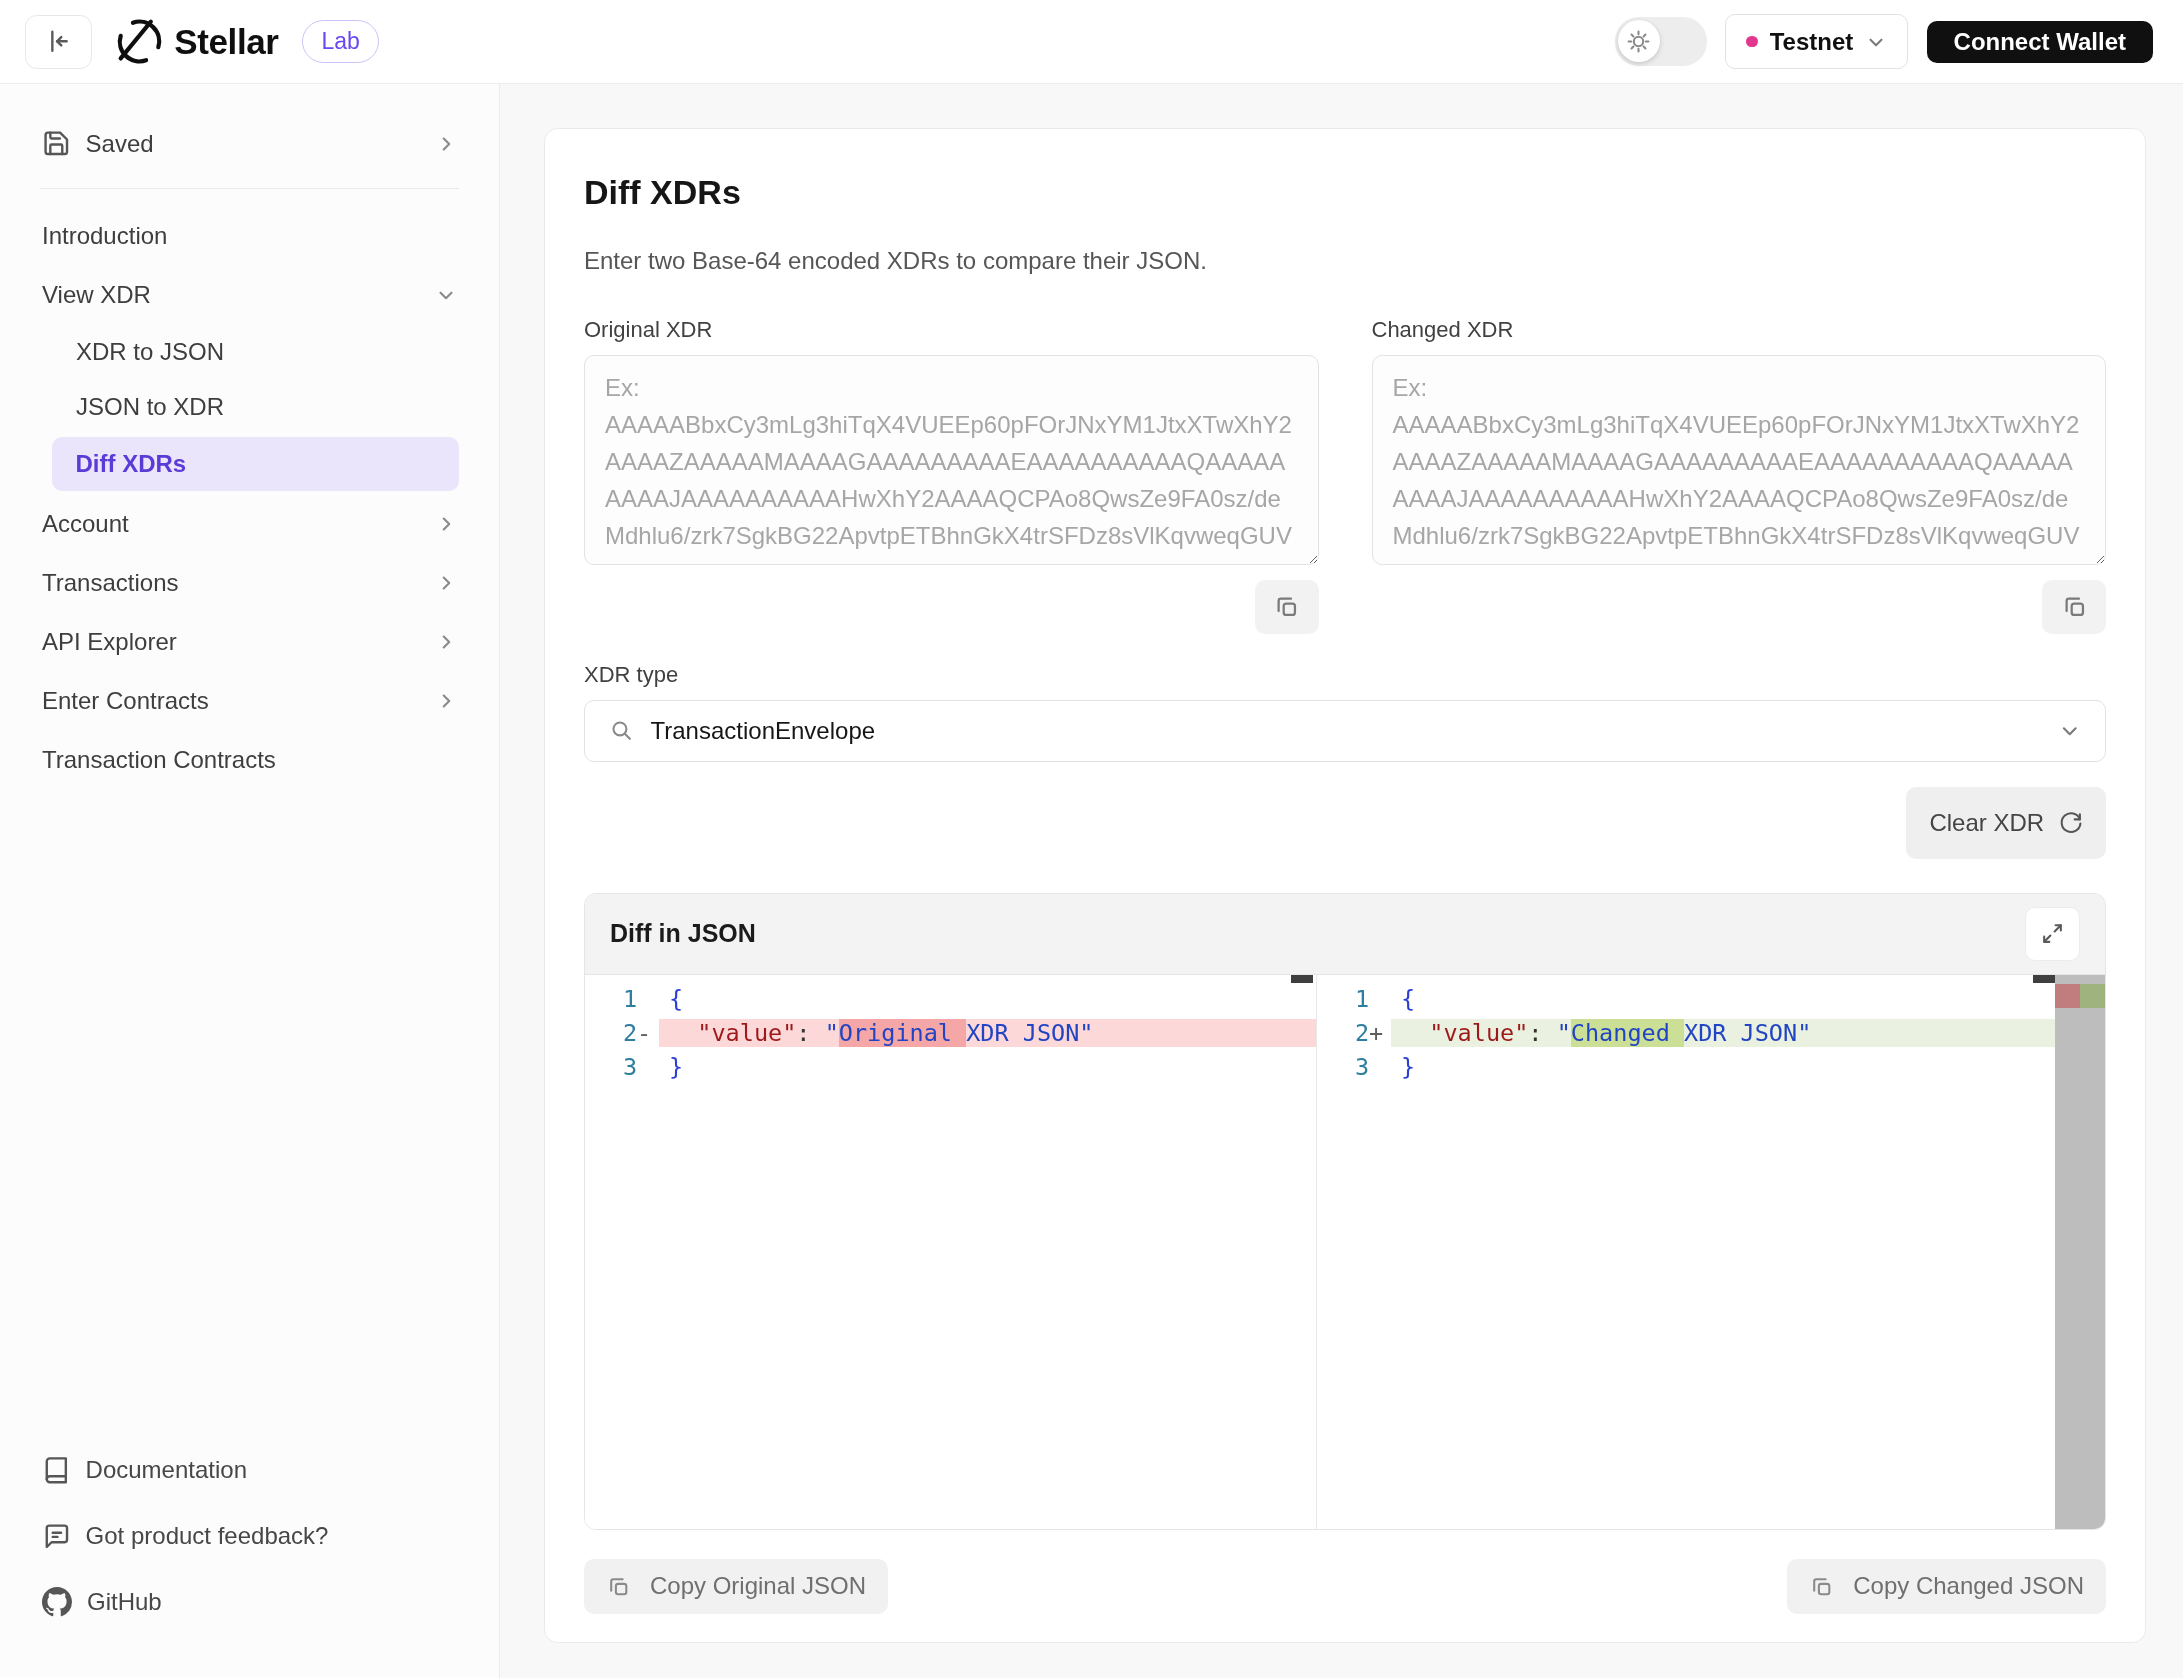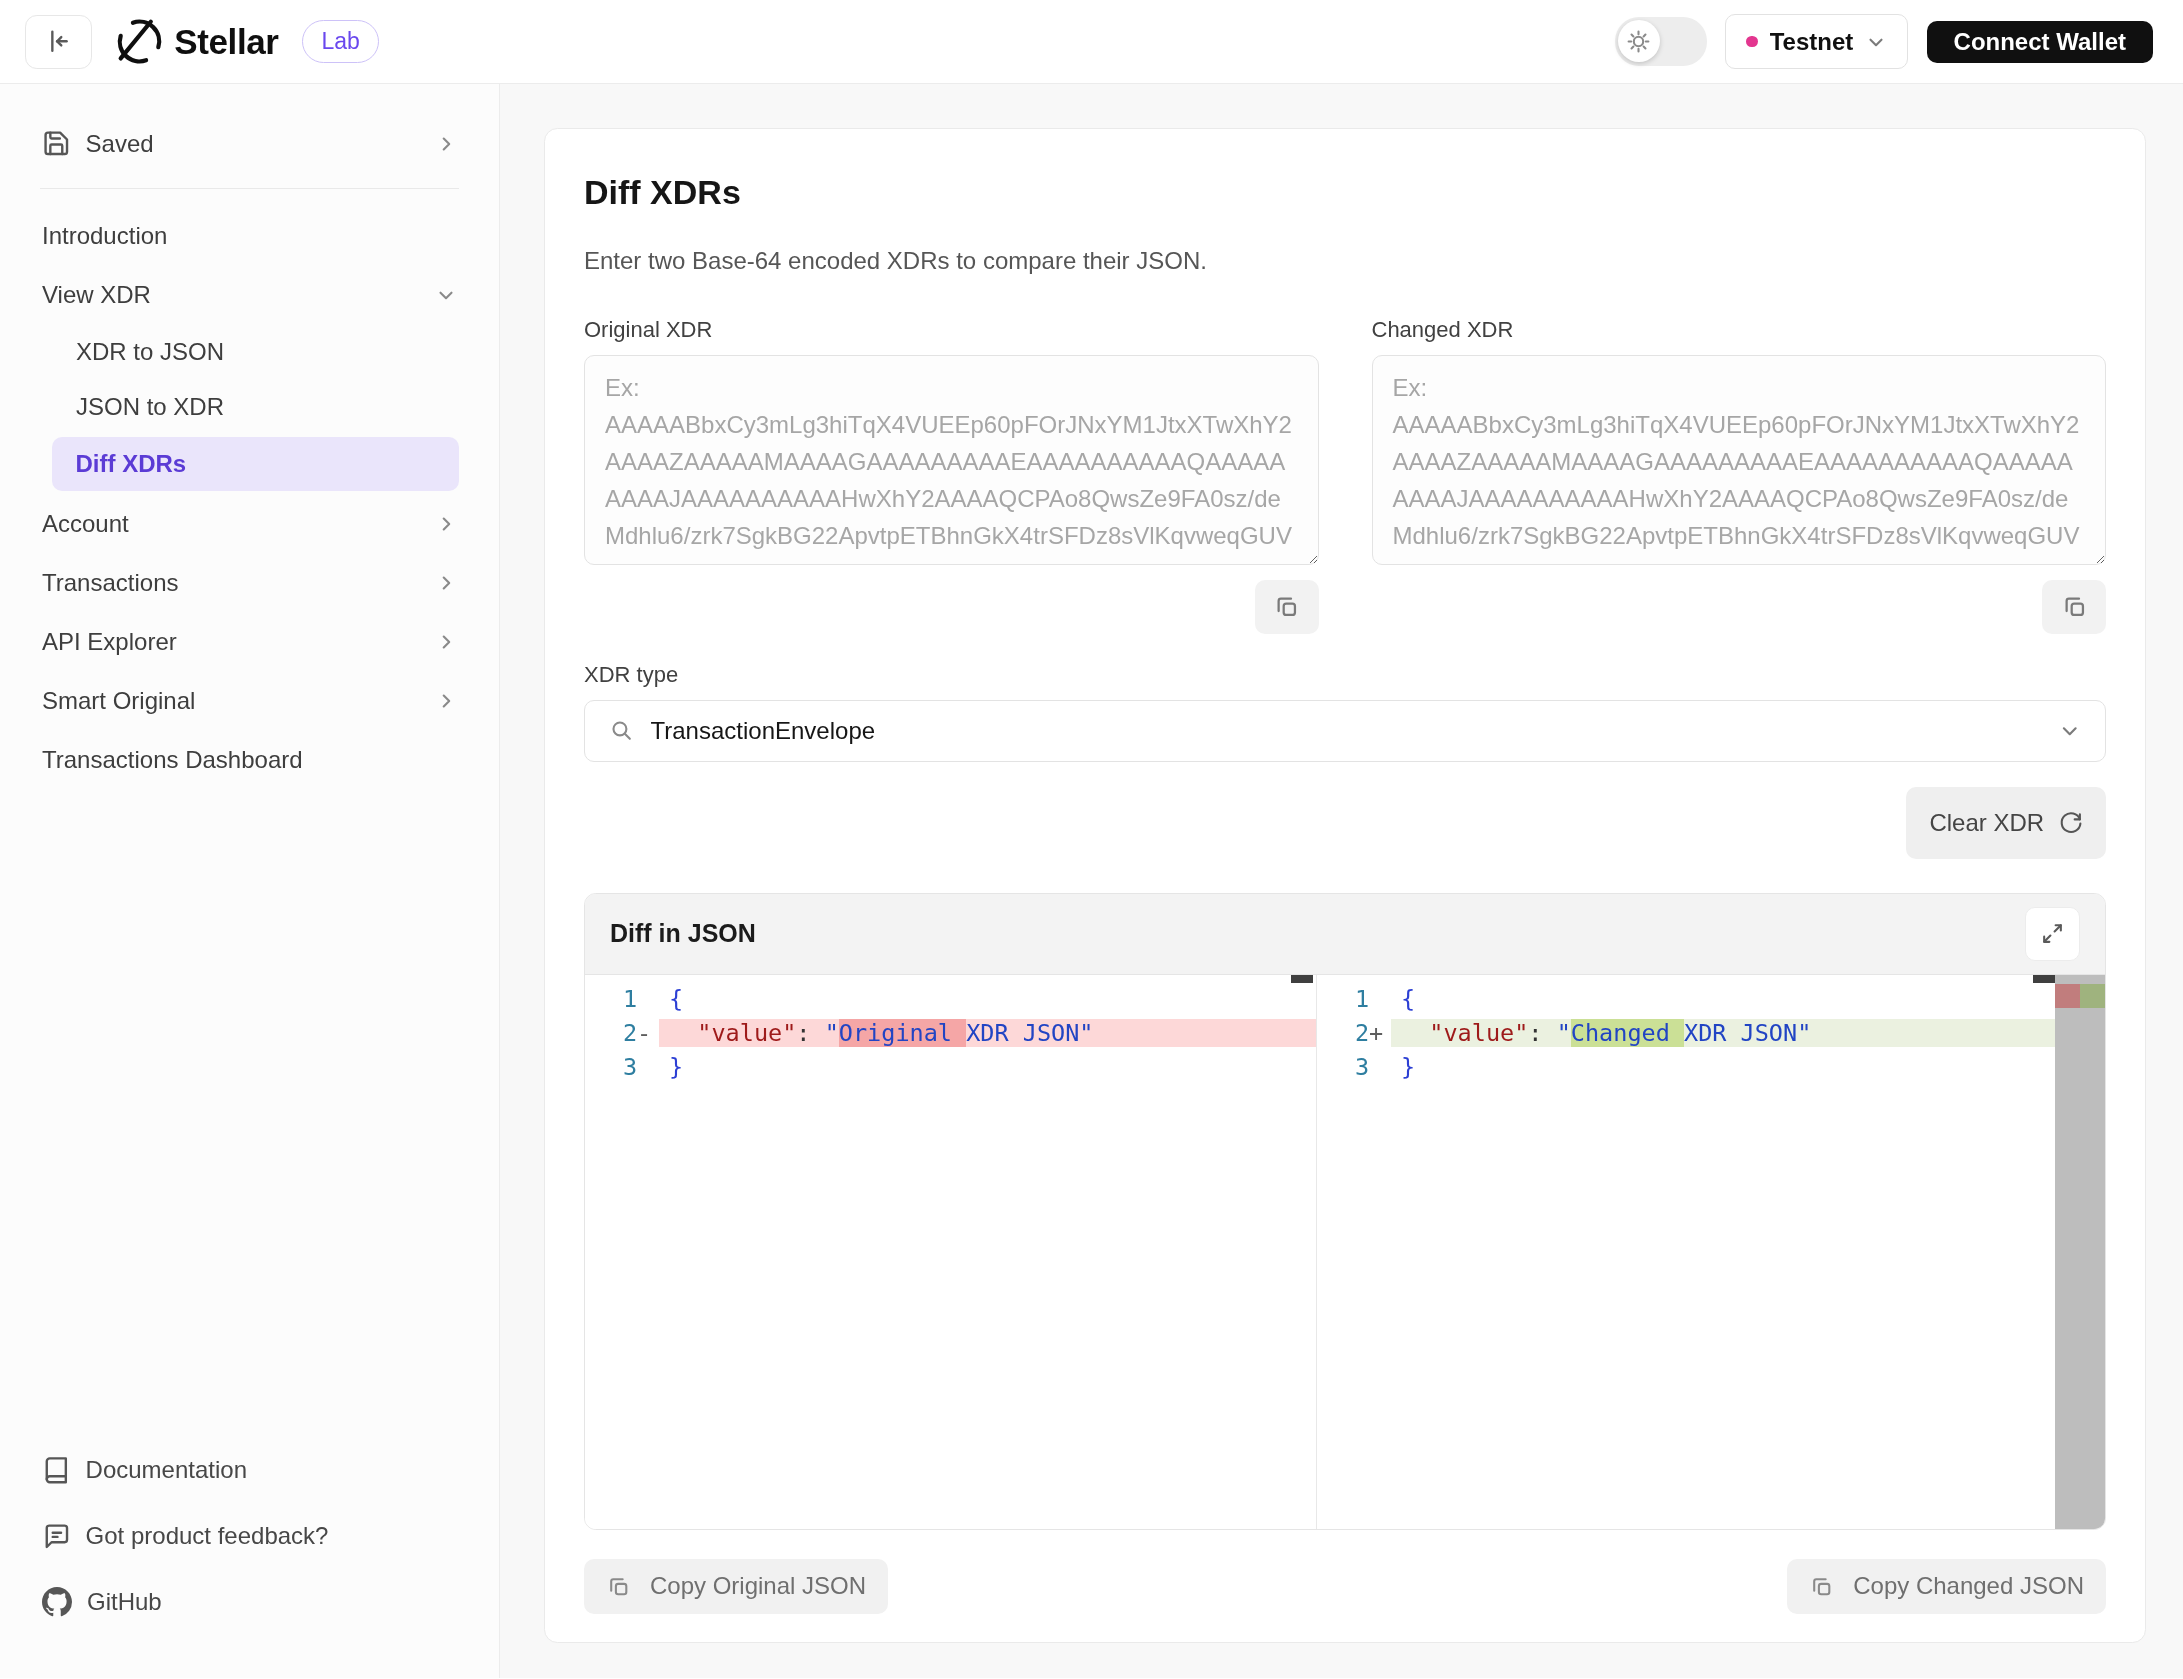--- a/index.html
+++ b/index.html
@@ -233,31 +233,31 @@
             <span>API Explorer</span>
           </span>
         <span>
           <svg width="22" height="22" viewBox="0 0 24 24" fill="none" stroke="#8a8a8a" stroke-width="2.3" stroke-linecap="round" stroke-linejoin="round">
               <path d="M9.5 6l6 6-6 6"></path>
             </svg>
         </span>
       </div>
       <div class="nav-item">
         <span class="left">
-            <span>Smart Original</span>
+            <span>Enter Contracts</span>
           </span>
         <span>
           <svg width="22" height="22" viewBox="0 0 24 24" fill="none" stroke="#8a8a8a" stroke-width="2.3" stroke-linecap="round" stroke-linejoin="round">
               <path d="M9.5 6l6 6-6 6"></path>
             </svg>
         </span>
       </div>
       <div class="nav-item">
         <span class="left">
-            <span>Transactions Dashboard</span>
+            <span>Transaction Contracts</span>
           </span>
       </div>
     </div>
 
     <div class="side-footer">
       <div class="foot-item">
         <span>
           <svg width="28.6" height="28.6" viewBox="0 0 24 24" fill="none" stroke="#565656" stroke-width="2" stroke-linecap="round" stroke-linejoin="round">
             <path d="M4 19.5A2.5 2.5 0 0 1 6.5 17H20"></path>
             <path d="M6.5 2H20v20H6.5A2.5 2.5 0 0 1 4 19.5v-15A2.5 2.5 0 0 1 6.5 2z"></path>

